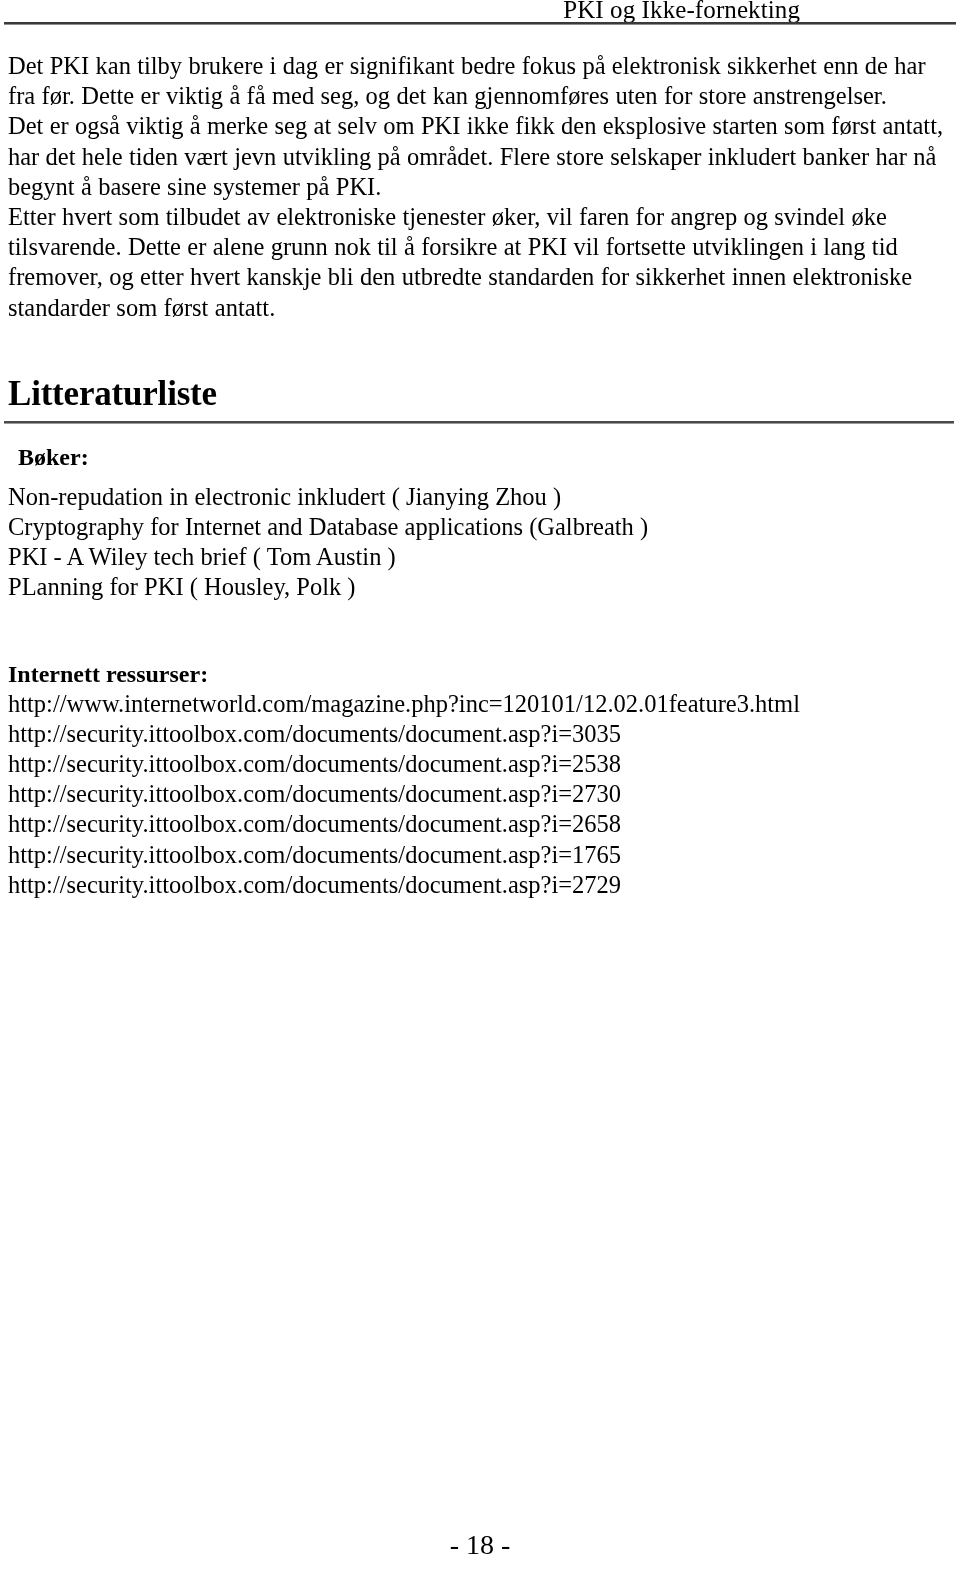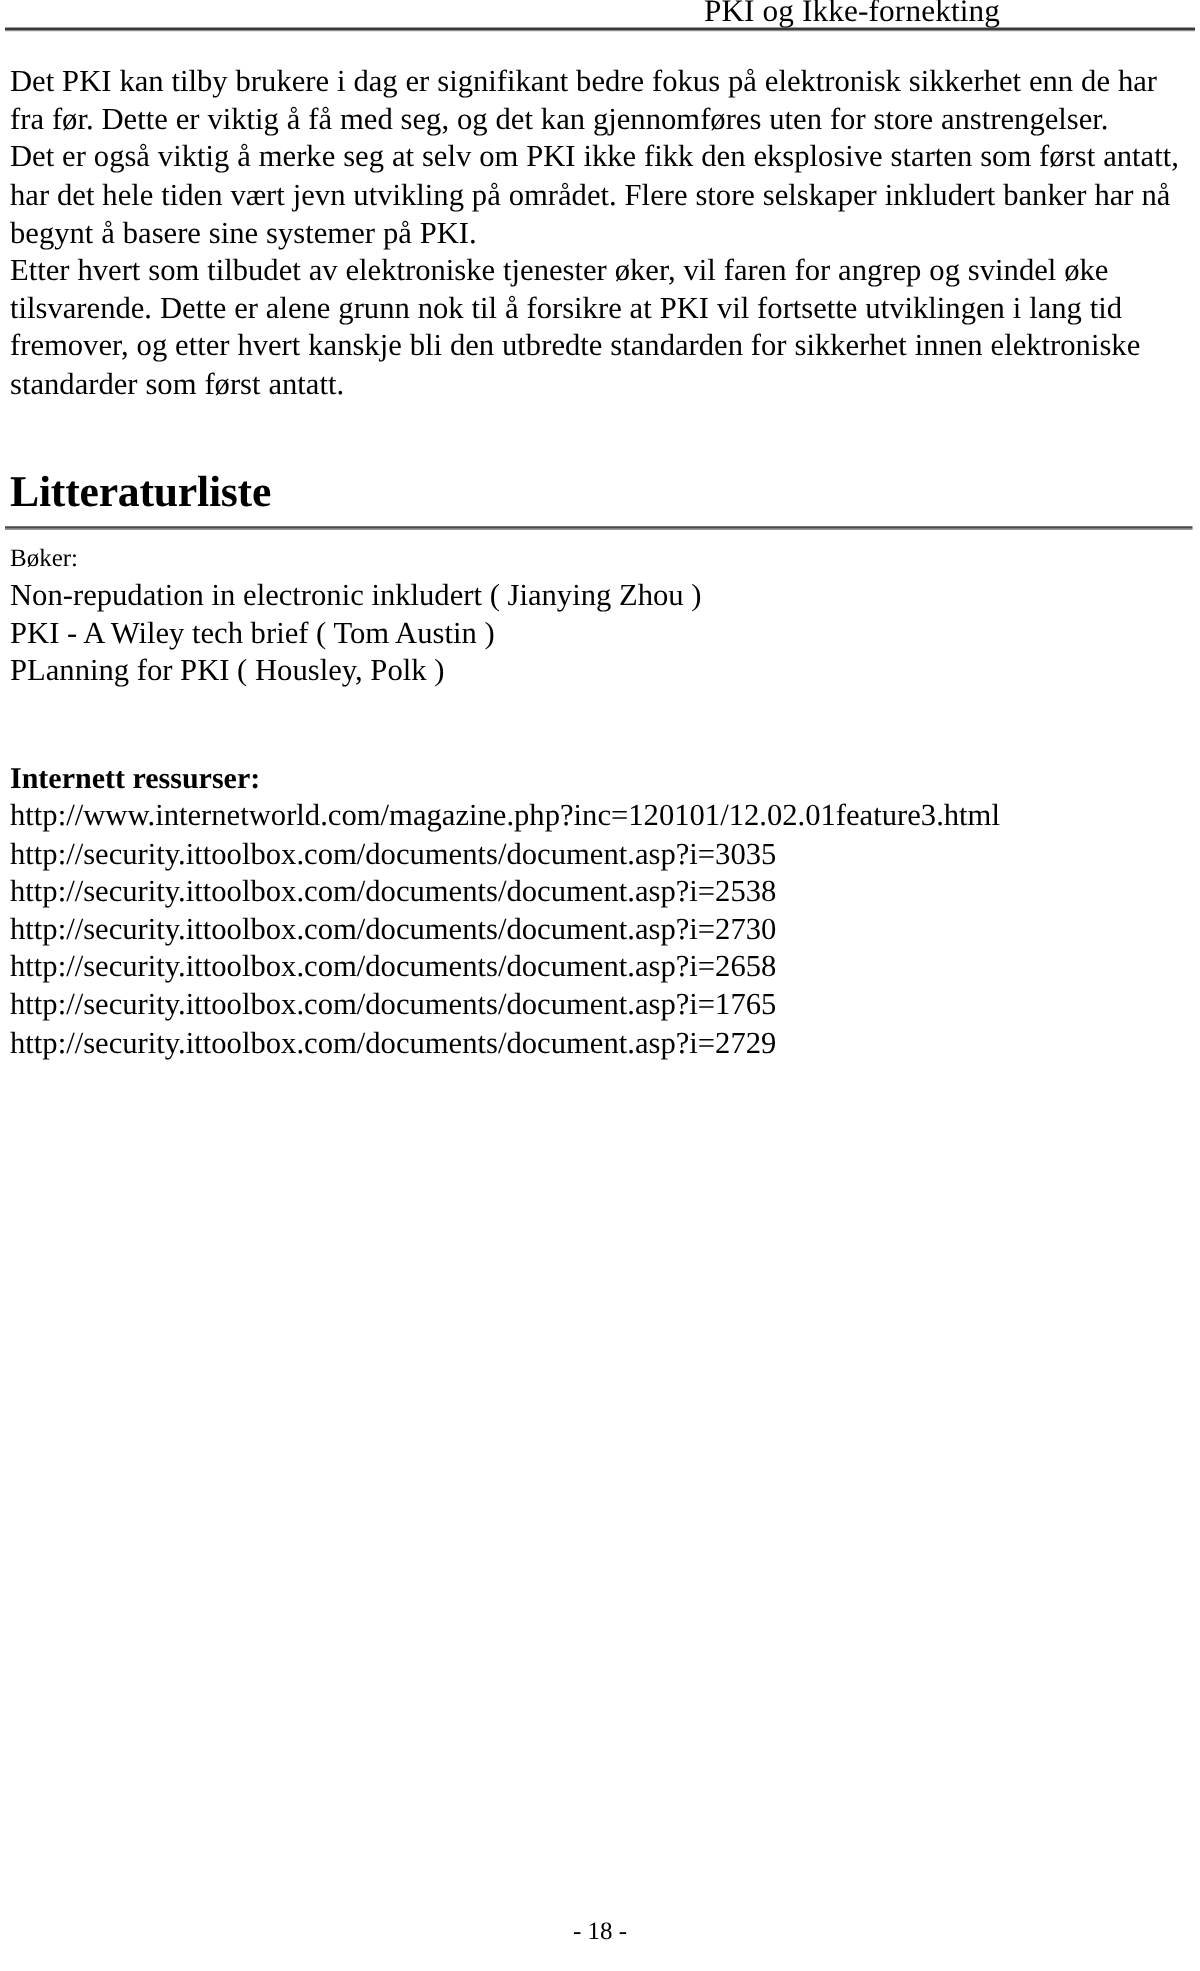--- a/index.html
+++ b/index.html
@@ -79,24 +79,24 @@
   .hrule-section {
     margin-top: 8px;
     margin-left: -4px;
     width: 950px;
     height: 0;
     border-top: 2px solid #4a4a4a;
     border-bottom: 1px solid #9a9a9a;
   }
 
   .sub-heading {
-    font-size: 20px;
+    font-size: 24px;
     line-height: 30px;
-    font-weight: normal;
-    margin: 0;
+    font-weight: bold;
+    margin: 10px;
     padding-top: 8px;
   }
 
   .list-line {
     font-size: 24.5px;
     line-height: 30.2px;
     margin: 0;
     white-space: nowrap;
   }
 
@@ -116,21 +116,21 @@
     white-space: nowrap;
   }
 
   
   .page-footer {
     position: absolute;
     left: 0;
     bottom: 18px;
     width: 960px;
     text-align: center;
-    font-size: 20px;
+    font-size: 28px;
     line-height: 28px;
   }
 </style>
 </head>
 <body>
 
 <div class="page">
 
   <div class="running-header">
     <div class="title">PKI og Ikke-fornekting</div>
@@ -146,20 +146,21 @@
     <p class="para">Etter hvert som tilbudet av elektroniske tjenester øker, vil faren for angrep og svindel øke tilsvarende. Dette er alene grunn nok til å forsikre at PKI vil fortsette utviklingen i lang tid fremover, og etter hvert kanskje bli den utbredte standarden for sikkerhet innen elektroniske standarder som først antatt.</p>
 
     <div class="block-gap-1"></div>
 
     <h1 class="section-heading">Litteraturliste</h1>
     <div class="hrule-section"></div>
 
     <h2 class="sub-heading">Bøker:</h2>
 
     <p class="list-line">Non-repudation in electronic inkludert ( Jianying Zhou )</p>
+    <p class="list-line">Cryptography for Internet and Database applications  (Galbreath )</p>
     <p class="list-line">PKI - A Wiley tech brief ( Tom Austin )</p>
     <p class="list-line">PLanning for PKI ( Housley, Polk )</p>
 
     <div class="block-gap-2"></div>
 
     <h2 class="sub-heading-2">Internett ressurser:</h2>
 
     <p class="url-line">http://www.internetworld.com/magazine.php?inc=120101/12.02.01feature3.html</p>
     <p class="url-line">http://security.ittoolbox.com/documents/document.asp?i=3035</p>
     <p class="url-line">http://security.ittoolbox.com/documents/document.asp?i=2538</p>

